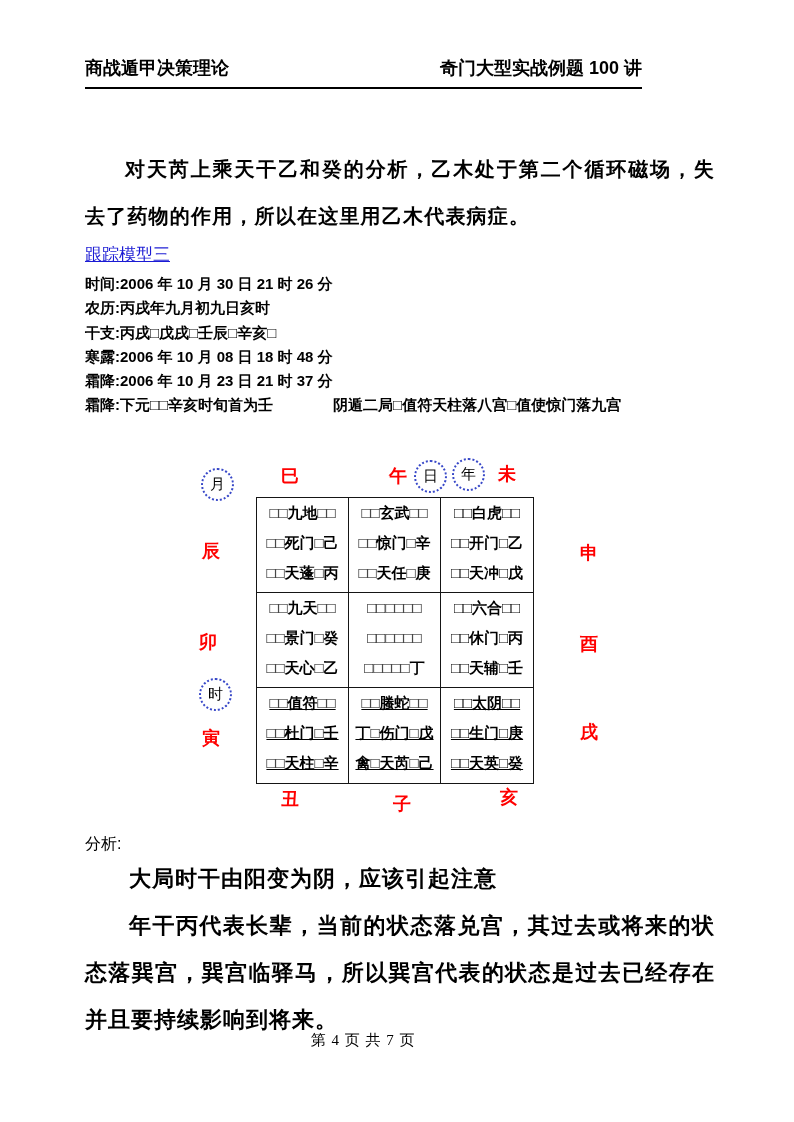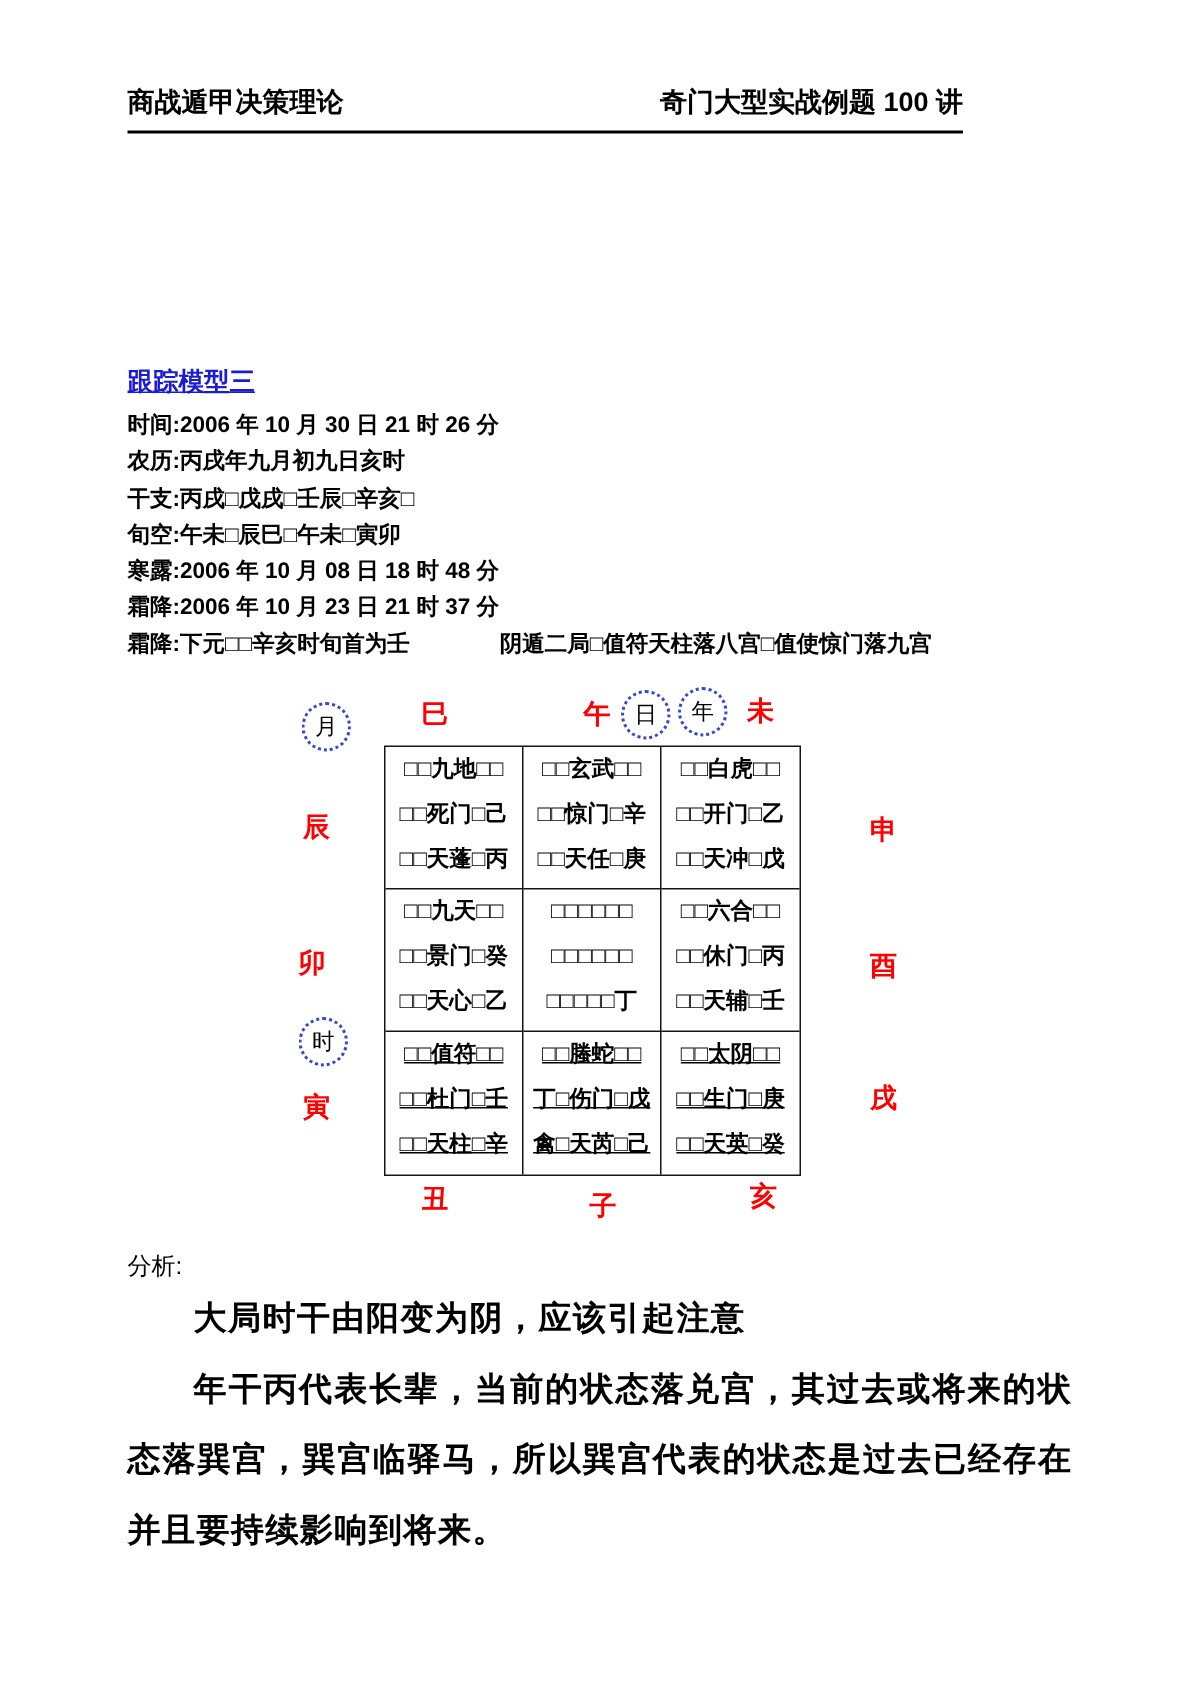--- a/index.html
+++ b/index.html
@@ -12,21 +12,21 @@
     display:flex;justify-content:space-between;align-items:flex-end;
     font-size:18px;font-weight:bold;padding-bottom:7px;border-bottom:2px solid #000;
   }
   .intro{
     position:absolute;left:85px;width:630px;top:146px;
     font-size:20px;font-weight:bold;line-height:47px;
     text-indent:2em;letter-spacing:1.2px;text-align:justify;
   }
   .section-title{
     position:absolute;left:85px;top:243px;
-    font-size:17px;font-weight:bold;color:#1b1bd4;text-decoration:underline;
+    font-size:17px;font-weight:normal;color:#1b1bd4;text-decoration:underline;
   }
   .info{
     position:absolute;left:85px;top:272px;
     font-size:15px;line-height:24.3px;font-weight:600;white-space:nowrap;
   }
   
   .grid{
     position:absolute;left:256px;top:497px;
     display:grid;grid-template-columns:repeat(3,92px);grid-auto-rows:95px;
     border:1.5px solid #151515;
@@ -80,28 +80,28 @@
 </head>
 <body>
 
 <div class="page">
 
   <div class="header">
     <span>商战遁甲决策理论</span>
     <span>奇门大型实战例题 100 讲</span>
   </div>
 
+  <div class="intro">对天芮上乘天干乙和癸的分析，乙木处于第二个循环磁场，失去了药物的作用，所以在这里用乙木代表病症。</div>
 
   <div class="section-title">跟踪模型三</div>
 
   <div class="info">
     <div>时间:2006 年 10 月 30 日 21 时 26 分</div>
     <div>农历:丙戌年九月初九日亥时</div>
     <div>干支:丙戌□戊戌□壬辰□辛亥□</div>
-    <div>旬空:午未□辰巳□午未□寅卯</div>
     <div>寒露:2006 年 10 月 08 日 18 时 48 分</div>
     <div>霜降:2006 年 10 月 23 日 21 时 37 分</div>
     <div>霜降:下元□□辛亥时旬首为壬　　　　阴遁二局□值符天柱落八宫□值使惊门落九宫</div>
   </div>
 
   <div class="circle l-month">
     <span>月</span>
   </div>
   <div class="circle l-day">
     <span>日</span>
@@ -173,14 +173,15 @@
       <div class="cell-line">□□天英□癸</div>
     </div>
   </div>
 
   <div class="analysis-label">分析:</div>
   <div class="analysis-body">
     <p>大局时干由阳变为阴，应该引起注意</p>
     <p>年干丙代表长辈，当前的状态落兑宫，其过去或将来的状态落巽宫，巽宫临驿马，所以巽宫代表的状态是过去已经存在并且要持续影响到将来。</p>
   </div>
 
+  <div class="footer">第 4 页 共 7 页</div>
 
 </div>
 
 </body></html>

